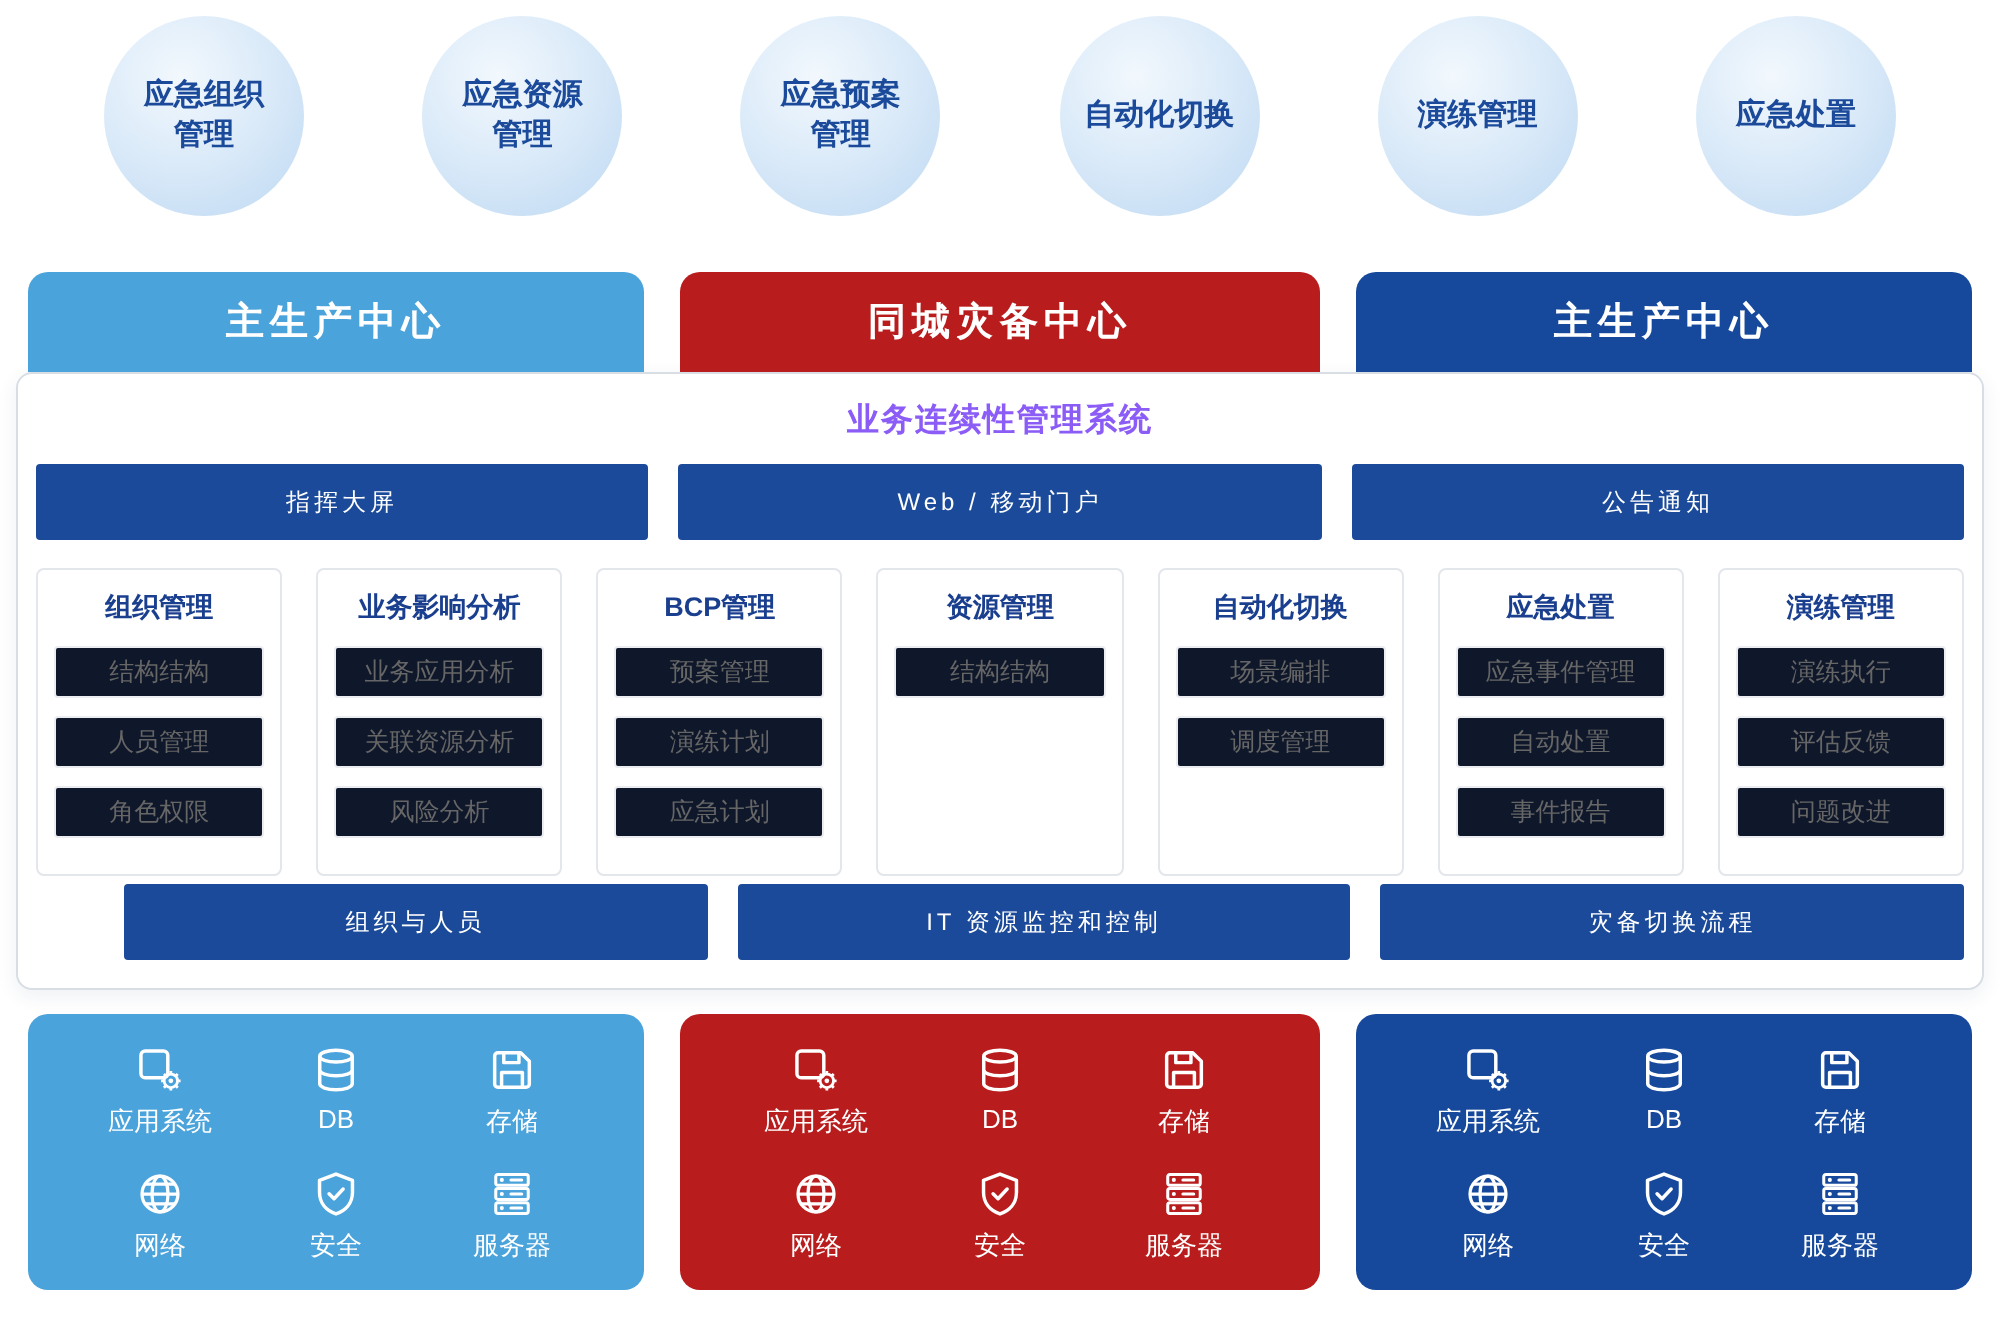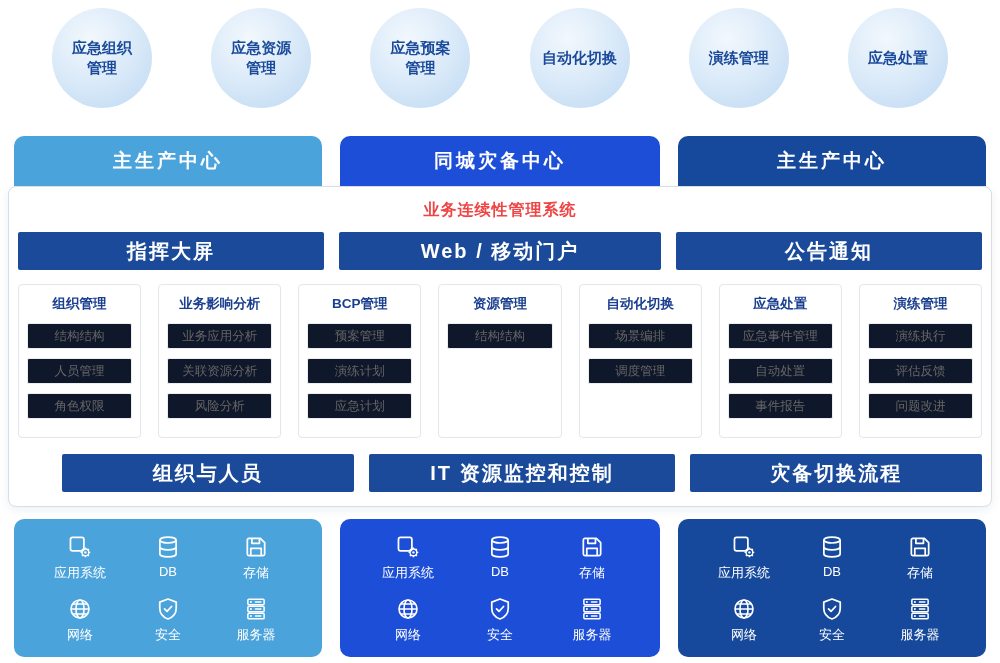--- a/index.html
+++ b/index.html
@@ -14,46 +14,46 @@
     color: #1b4a9b; font-weight: bold; font-size: 15px; line-height: 1.35;
     white-space: pre-line; }
 
   
   .centers-row { display: flex; gap: 18px; padding: 0 14px; margin-top: 28px; }
   .center-header { height: 50px; border-radius: 10px 10px 0 0; color: #ffffff;
     display: flex; align-items: center; justify-content: center;
     font-size: 19px; font-weight: bold; letter-spacing: 3px; }
   .w1 { width: 308px; } .w2 { width: 320px; } .w3 { width: 308px; }
   .c-light  { background: #4ba3db; }
-  .c-medium { background: #1d4ed8; }
+  .c-medium { background: #b91c1c; }
   .c-dark   { background: #16499b; }
 
   
   .system-panel { margin: 0 8px; background: #ffffff; border: 1px solid #d9dee5;
     border-radius: 8px; box-shadow: 0 3px 10px rgba(20,60,120,0.08);
     padding: 8px 9px 14px 9px; }
-  .system-title { text-align: center; color: #ef4444; font-weight: bold;
+  .system-title { text-align: center; color: #8b5cf6; font-weight: bold;
     font-size: 16px; padding: 5px 0 11px 0; letter-spacing: 1px; }
 
   .bar-row { display: flex; gap: 15px; }
-  .navy-bar { height: 38px; background: #1a4a99; color: #ffffff; font-weight: bold;
-    font-size: 20px; display: flex; align-items: center; justify-content: center;
+  .navy-bar { height: 38px; background: #1a4a99; color: #ffffff; font-weight: normal;
+    font-size: 12px; display: flex; align-items: center; justify-content: center;
     letter-spacing: 2px; border-radius: 2px; }
   .p1 { width: 306px; } .p2 { width: 322px; } .p3 { width: 306px; }
 
   .cards-row { display: flex; gap: 17px; margin-top: 14px; justify-content: center; }
   .card { flex: 1; height: 154px; border: 1px solid #e3e6ea; border-radius: 4px;
     background: #ffffff; padding: 6px 8px; }
   .card-title { text-align: center; color: #1b3f8f; font-weight: bold;
     font-size: 13.5px; padding: 4px 0 1px 0; white-space: nowrap; }
   .card-item { margin-top: 9px; height: 26px; line-height: 24px; background: #0f172a;
     border: 1px solid #ebedf0; border-radius: 2px; color: #666666; font-size: 12.5px;
     text-align: center; white-space: nowrap; overflow: hidden; }
 
-  .footer-row { margin-top: 16px; padding-left: 44px; }
+  .footer-row { margin-top: 4px; padding-left: 44px; }
 
   
   .infra-row { display: flex; gap: 18px; padding: 0 14px; margin-top: 12px; }
   .infra-panel { height: 138px; border-radius: 10px; padding: 15px 22px 12px 22px;
     display: grid; grid-template-columns: repeat(3, 1fr); row-gap: 13px; }
   .infra-cell { display: flex; flex-direction: column; align-items: center; gap: 4px; }
   .infra-cell svg { width: 26px; height: 26px; display: block; }
   .infra-label { color: #ffffff; font-size: 13px; }
 
   .hidden-defs { position: absolute; width: 0; height: 0; overflow: hidden; }

